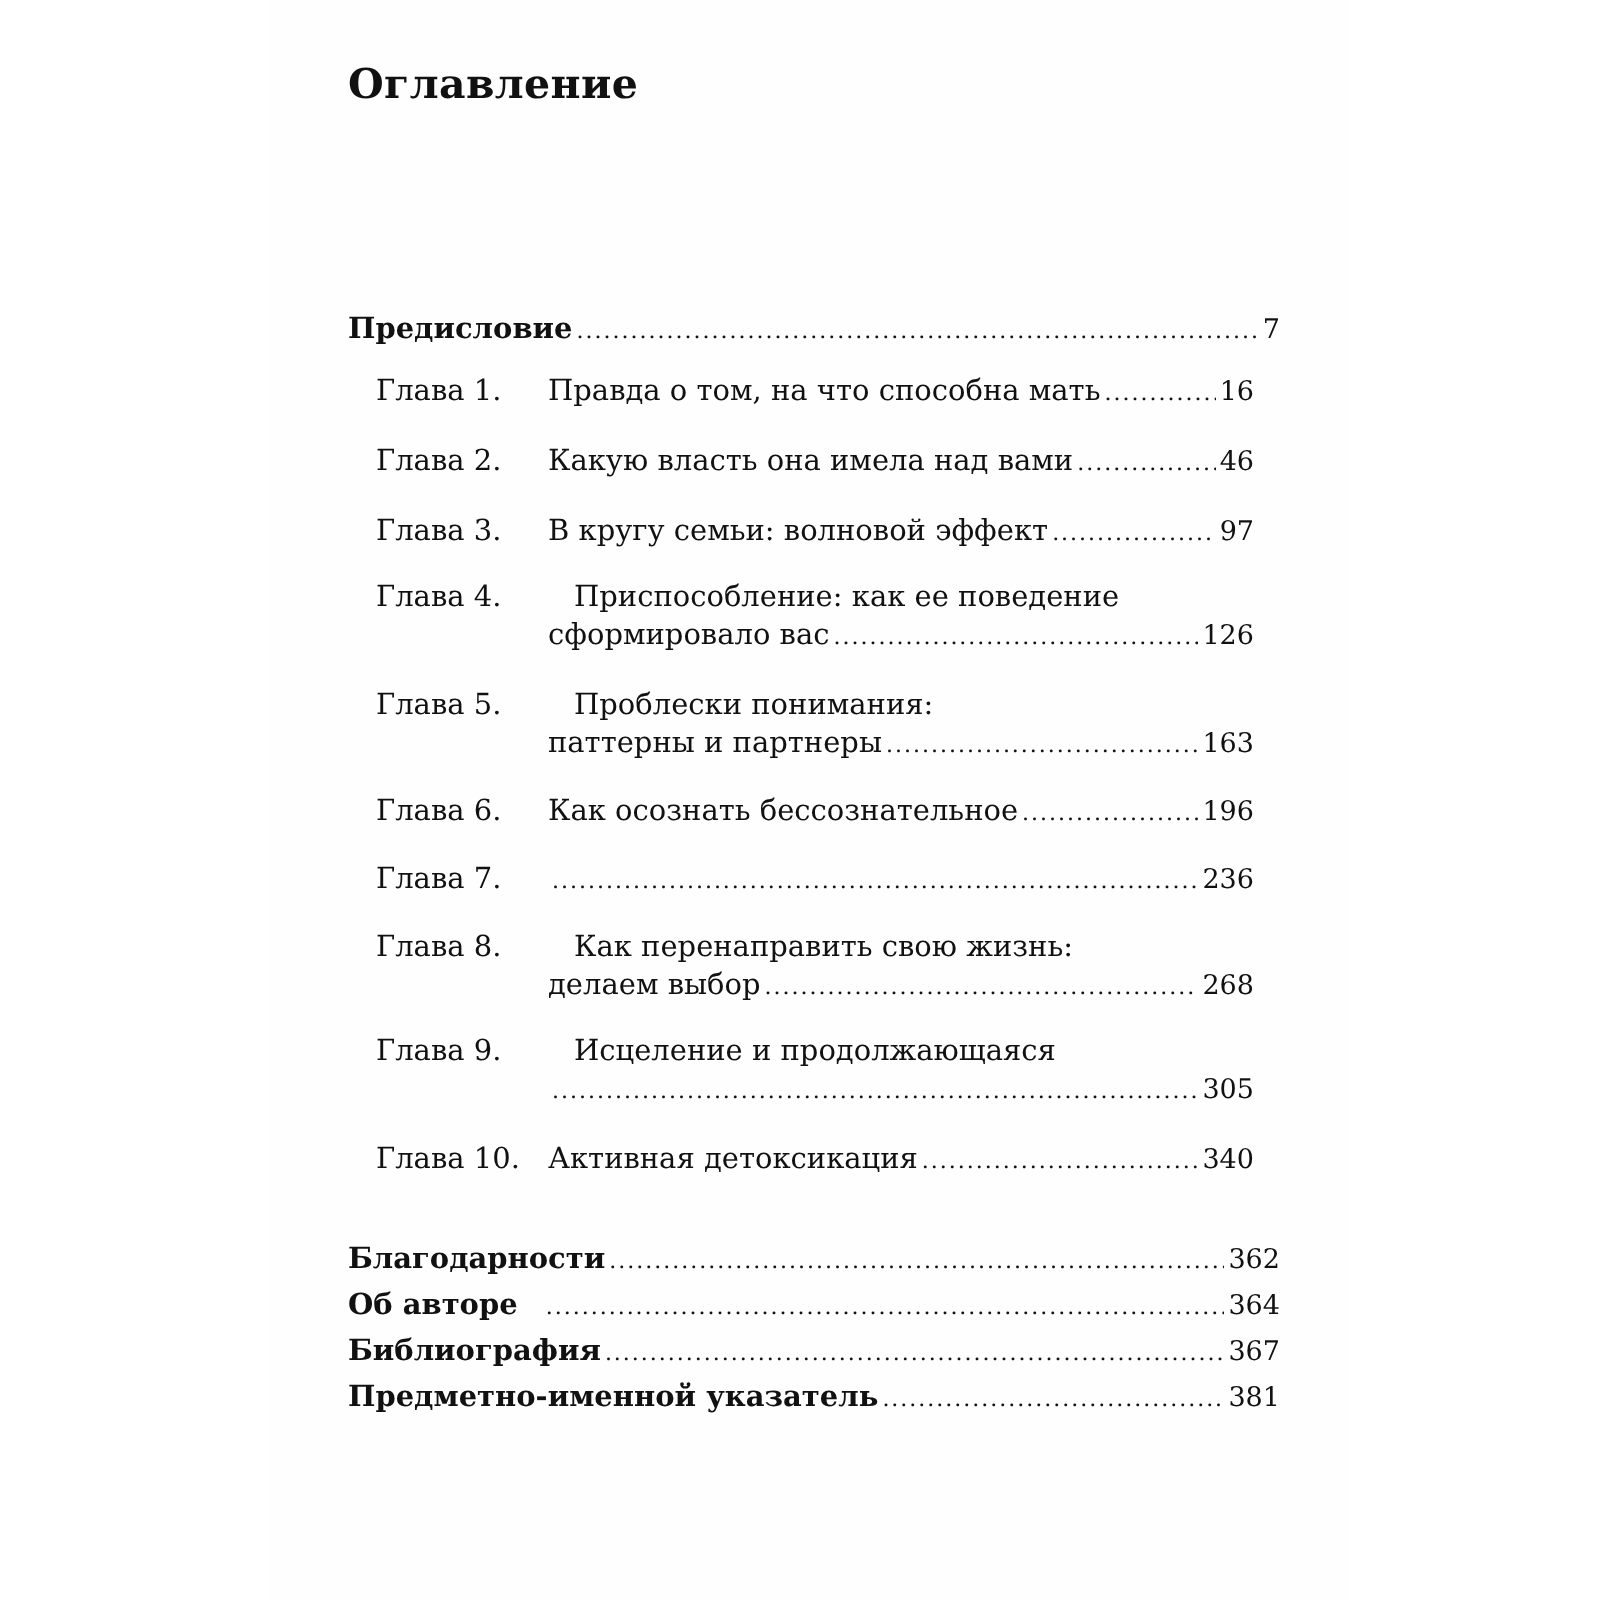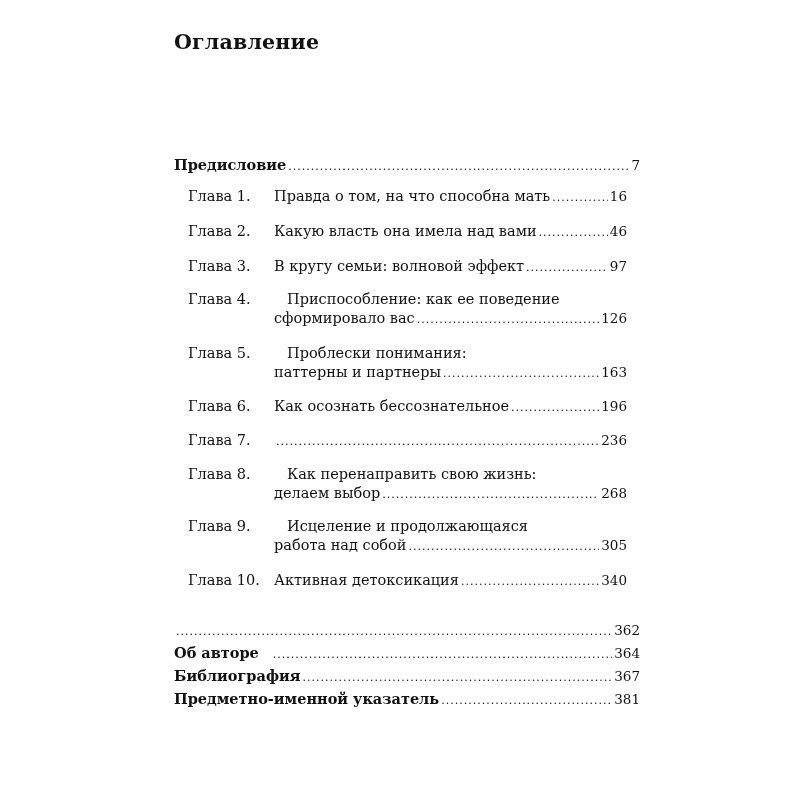--- a/index.html
+++ b/index.html
@@ -85,33 +85,33 @@
 <div class="chap-line1" style="top:464px">Как перенаправить свою жизнь:</div>
 <div class="row chap" style="top:483px">
   <span>делаем выбор</span>
   <span class="leader"></span>
   <span class="pg">268</span>
 </div>
 
 <div class="chap-lbl" style="top:516px">Глава 9.</div>
 <div class="chap-line1" style="top:516px">Исцеление и продолжающаяся</div>
 <div class="row chap" style="top:535px">
-  <span>работа над собой</span>
   <span class="leader"></span>
   <span class="pg">305</span>
 </div>
 
 <div class="chap-lbl" style="top:570px">Глава 10.</div>
 <div class="row chap" style="top:570px">
   <span>Активная детоксикация</span>
   <span class="leader"></span>
   <span class="pg">340</span>
 </div>
 
 <div class="row back" style="top:620px">
+  <span class="lbl">Благодарности</span>
   <span class="leader"></span>
   <span class="pg">362</span>
 </div>
 <div class="row back" style="top:643px">
   <span class="lbl">Об авторе</span>
   <span class="leader" style="margin-left:14px"></span>
   <span class="pg">364</span>
 </div>
 <div class="row back" style="top:666px">
   <span class="lbl">Библиография</span>

